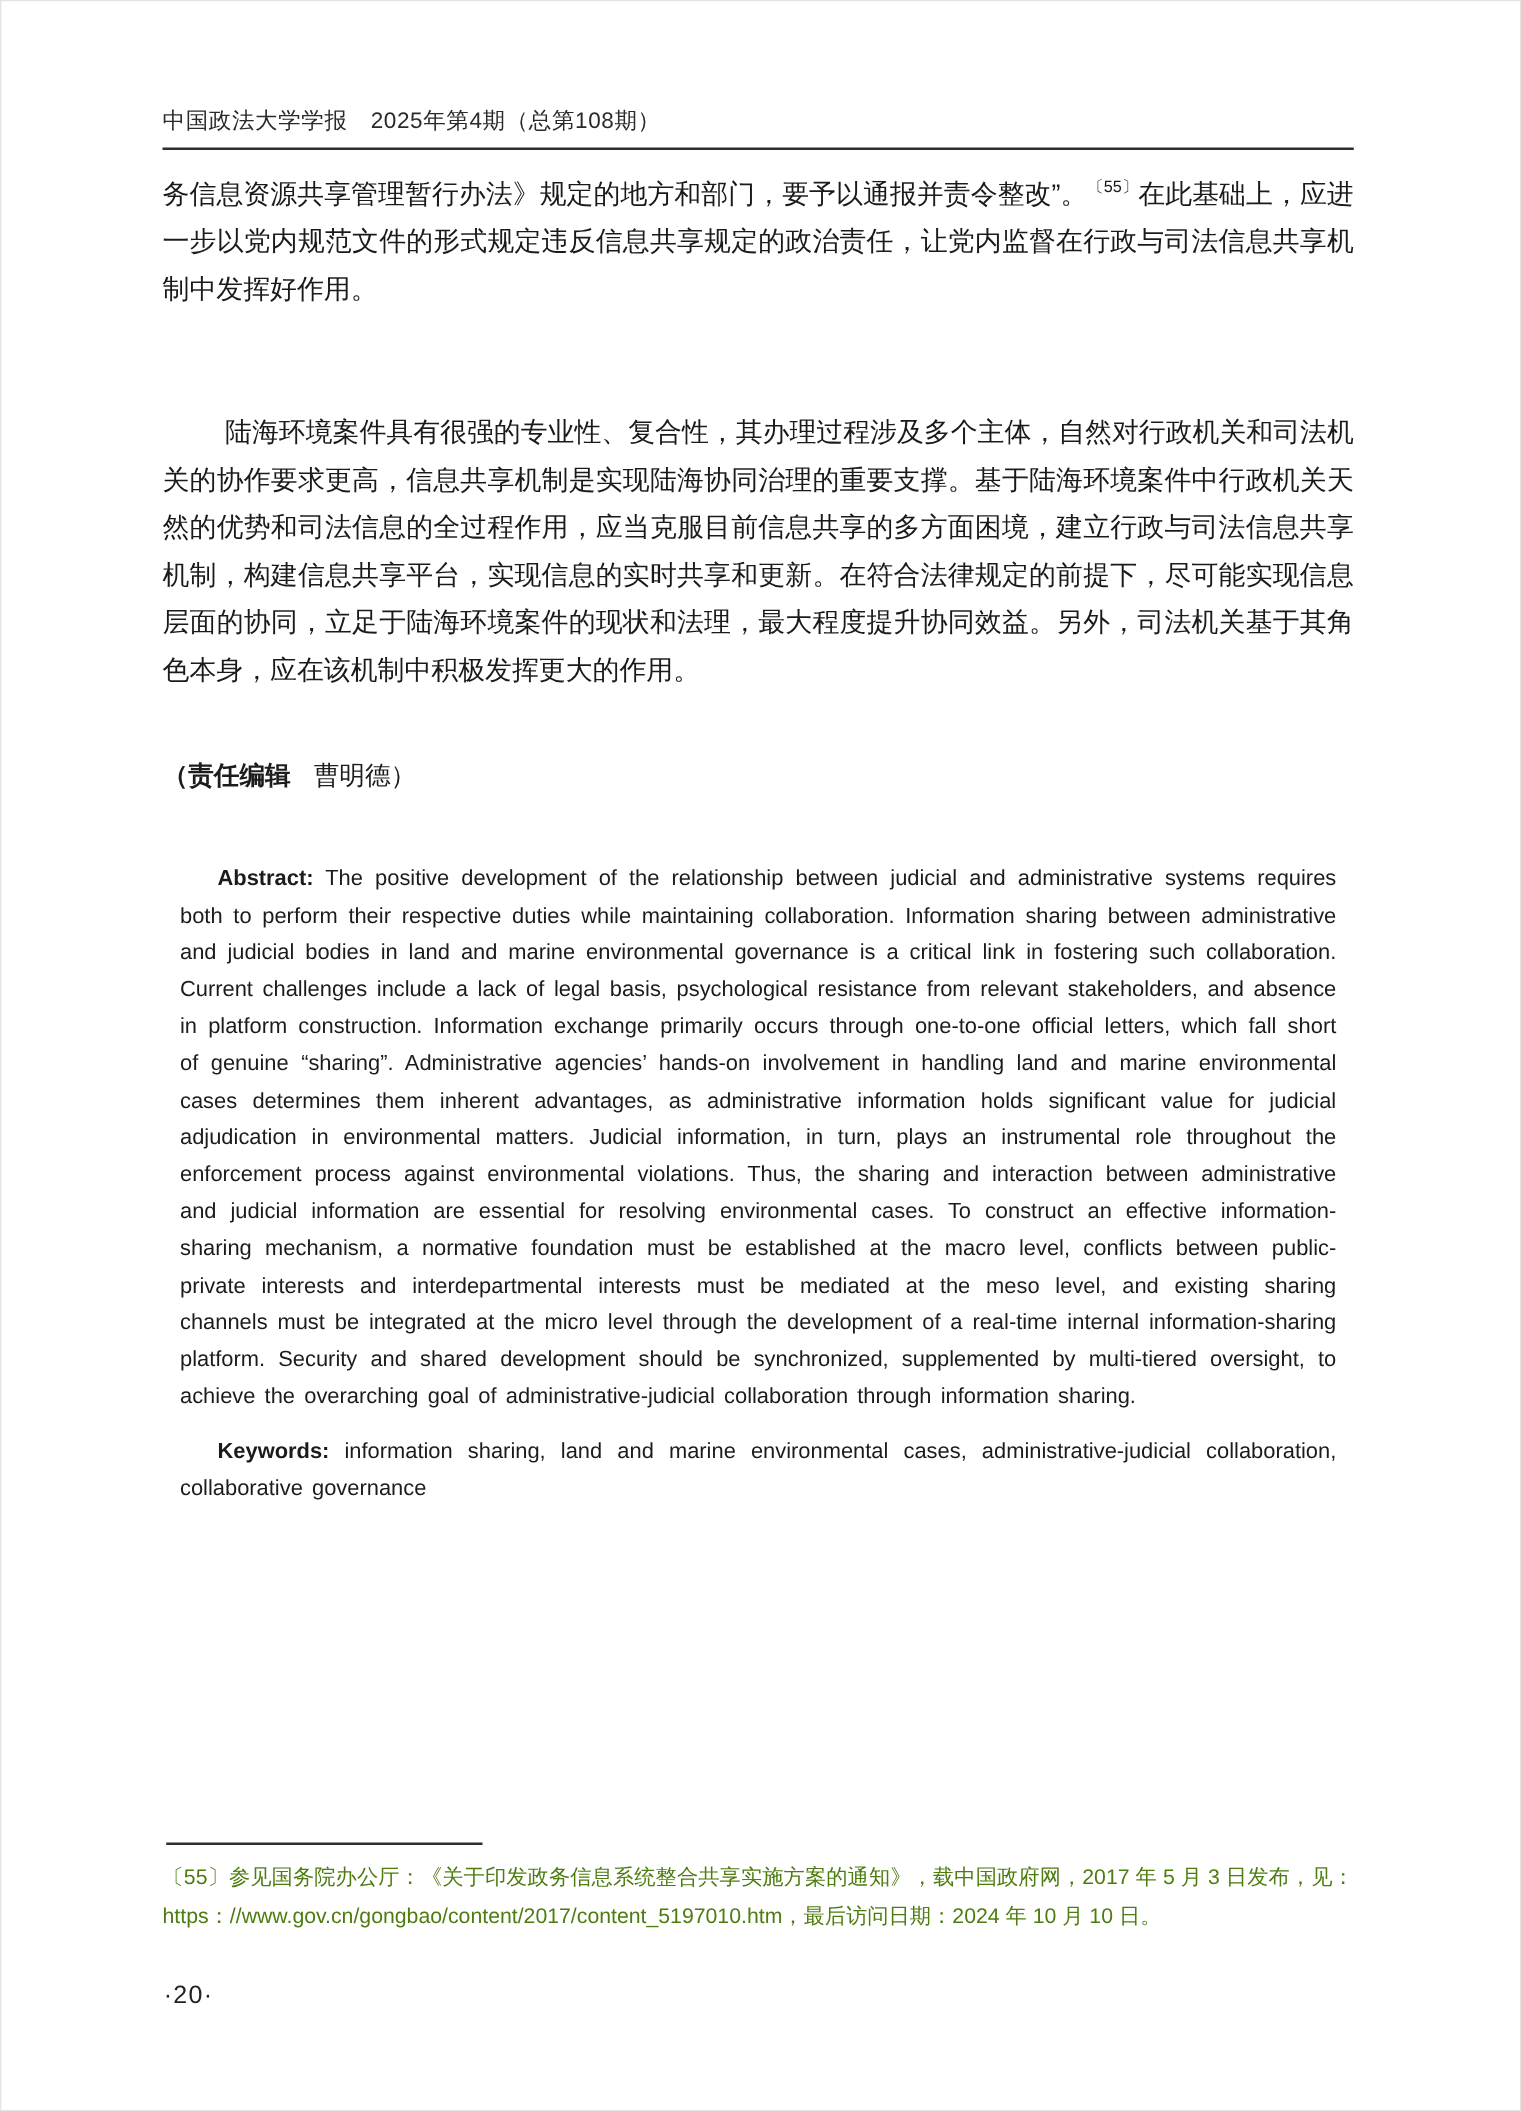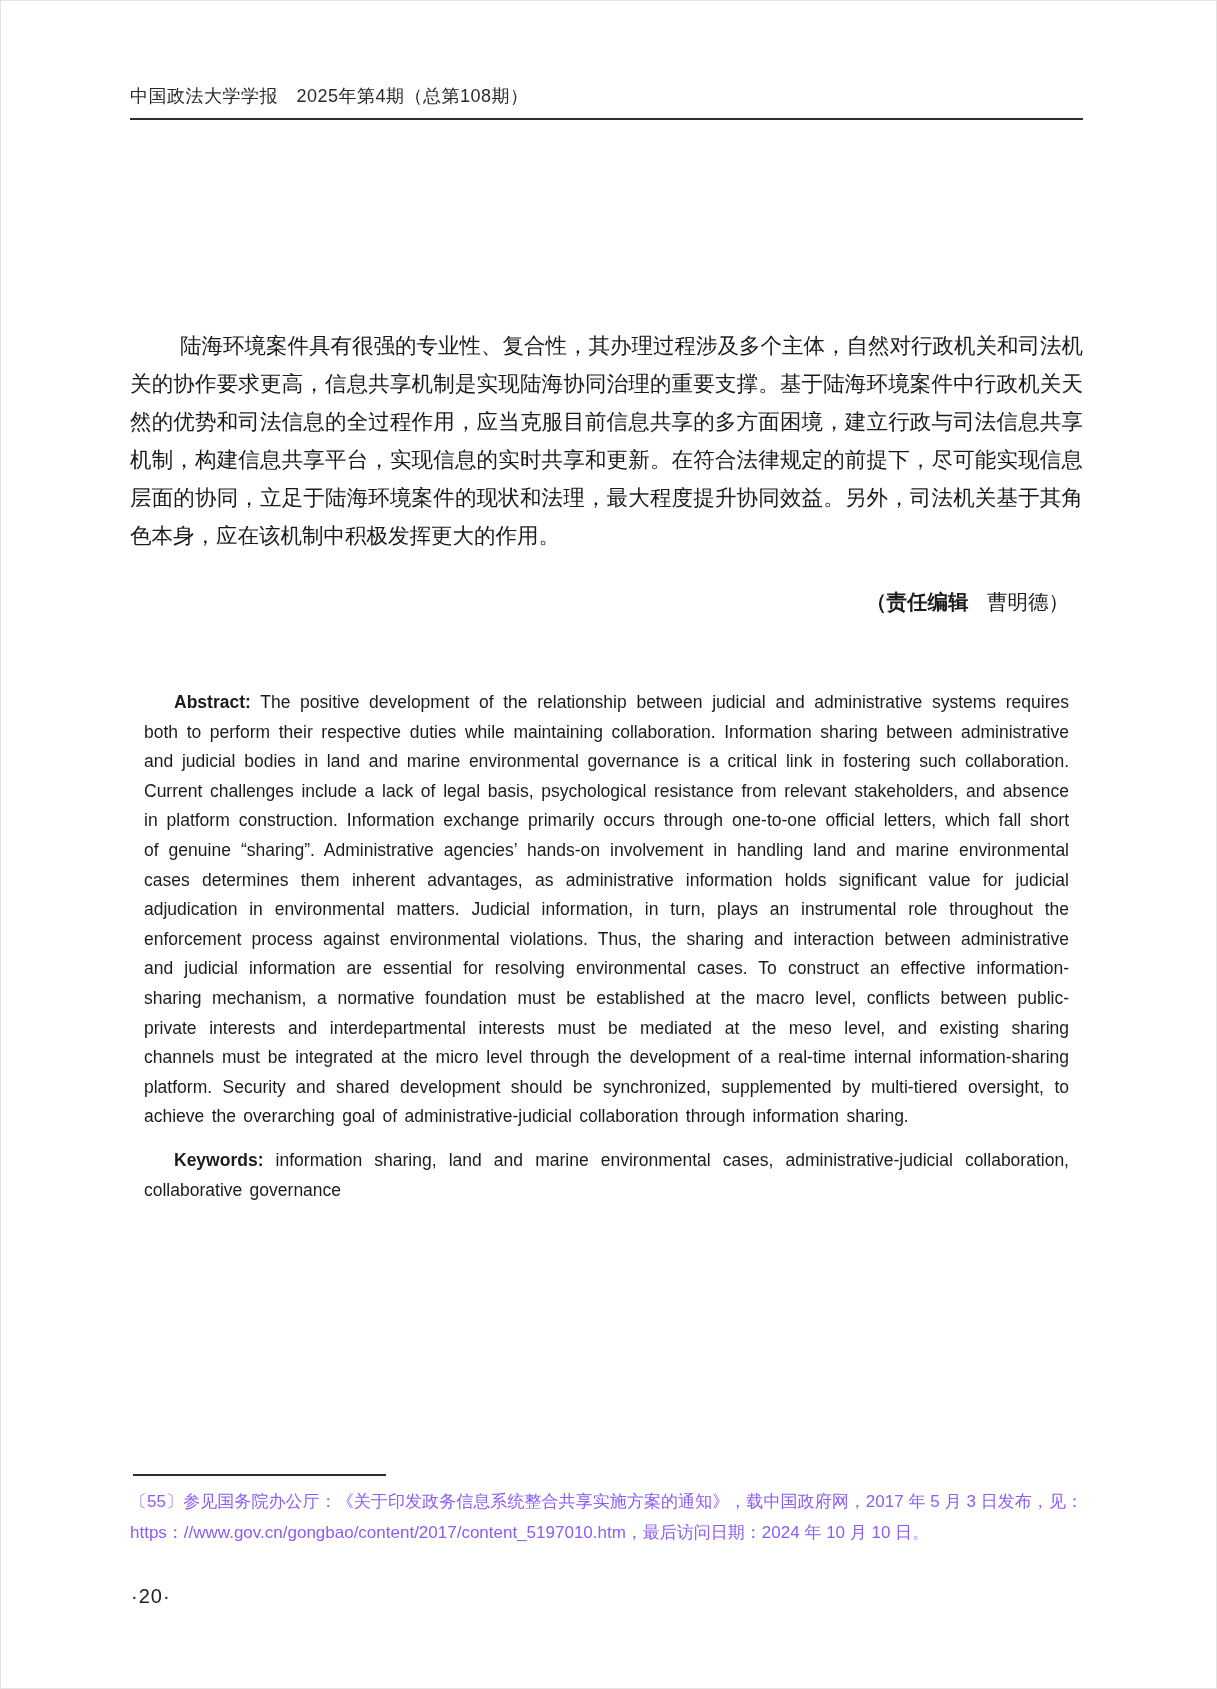--- a/index.html
+++ b/index.html
@@ -55,22 +55,21 @@
     text-align: center;
     font-size: 27px;
     letter-spacing: 3px;
     color: #222;
   }
   .para-conclusion {
     top: 327px;
     text-indent: 50px;
   }
   .editor-line {
-    top: 588px;
-    text-align: right;
+    top: 606px;
     padding-right: 14px;
     box-sizing: border-box;
     font-size: 20.5px;
   }
   .editor-label { font-weight: bold; }
   .editor-name { margin-left: 0.9em; }
   .abstract-block {
     top: 674px;
     font-size: 17.5px;
     line-height: 29.6px;
@@ -89,41 +88,42 @@
     top: 1474px;
     width: 253px;
     height: 2px;
     background: #2e2e2e;
   }
   .footnote {
     top: 1486px;
     font-size: 17px;
     line-height: 31px;
     text-align: justify;
-    color: #8b5cf6;
+    color: #4d7c0f;
   }
   .page-number {
     position: absolute;
     left: 131px;
     top: 1570px;
     font-size: 20px;
     letter-spacing: 1px;
     color: #222;
     margin-top: 15px;
   }
 </style>
 </head>
 <body>
 
 <div class="page">
 
   <div class="content-col running-head">中国政法大学学报　2025年第4期（总第108期）</div>
 
   <div class="header-rule"></div>
 
+  <div class="content-col body-para para-cont"><span>务信息资源共享管理暂行办法》规定的地方和部门，要予以通报并责令整改”。</span><sup class="fn-sup">〔55〕</sup><span>在此基础上，应进一步以党内规范文件的形式规定违反信息共享规定的政治责任，让党内监督在行政与司法信息共享机制中发挥好作用。</span></div>
 
 
   <div class="content-col body-para para-conclusion">陆海环境案件具有很强的专业性、复合性，其办理过程涉及多个主体，自然对行政机关和司法机关的协作要求更高，信息共享机制是实现陆海协同治理的重要支撑。基于陆海环境案件中行政机关天然的优势和司法信息的全过程作用，应当克服目前信息共享的多方面困境，建立行政与司法信息共享机制，构建信息共享平台，实现信息的实时共享和更新。在符合法律规定的前提下，尽可能实现信息层面的协同，立足于陆海环境案件的现状和法理，最大程度提升协同效益。另外，司法机关基于其角色本身，应在该机制中积极发挥更大的作用。</div>
 
   <div class="content-col editor-line"><span class="editor-label">（责任编辑</span><span class="editor-name">曹明德）</span></div>
 
   <div class="content-col abstract-block">
     <p><span class="bold-label">Abstract:</span>
       <span>The positive development of the relationship between judicial and administrative systems requires both to perform their respective duties while maintaining collaboration. Information sharing between administrative and judicial bodies in land and marine environmental governance is a critical link in fostering such collaboration. Current challenges include a lack of legal basis, psychological resistance from relevant stakeholders, and absence in platform construction. Information exchange primarily occurs through one-to-one official letters, which fall short of genuine “sharing”. Administrative agencies’ hands-on involvement in handling land and marine environmental cases determines them inherent advantages, as administrative information holds significant value for judicial adjudication in environmental matters. Judicial information, in turn, plays an instrumental role throughout the enforcement process against environmental violations. Thus, the sharing and interaction between administrative and judicial information are essential for resolving environmental cases. To construct an effective information-sharing mechanism, a normative foundation must be established at the macro level, conflicts between public-private interests and interdepartmental interests must be mediated at the meso level, and existing sharing channels must be integrated at the micro level through the development of a real-time internal information-sharing platform. Security and shared development should be synchronized, supplemented by multi-tiered oversight, to achieve the overarching goal of administrative-judicial collaboration through information sharing.</span></p>
     <p><span class="bold-label">Keywords:</span>

